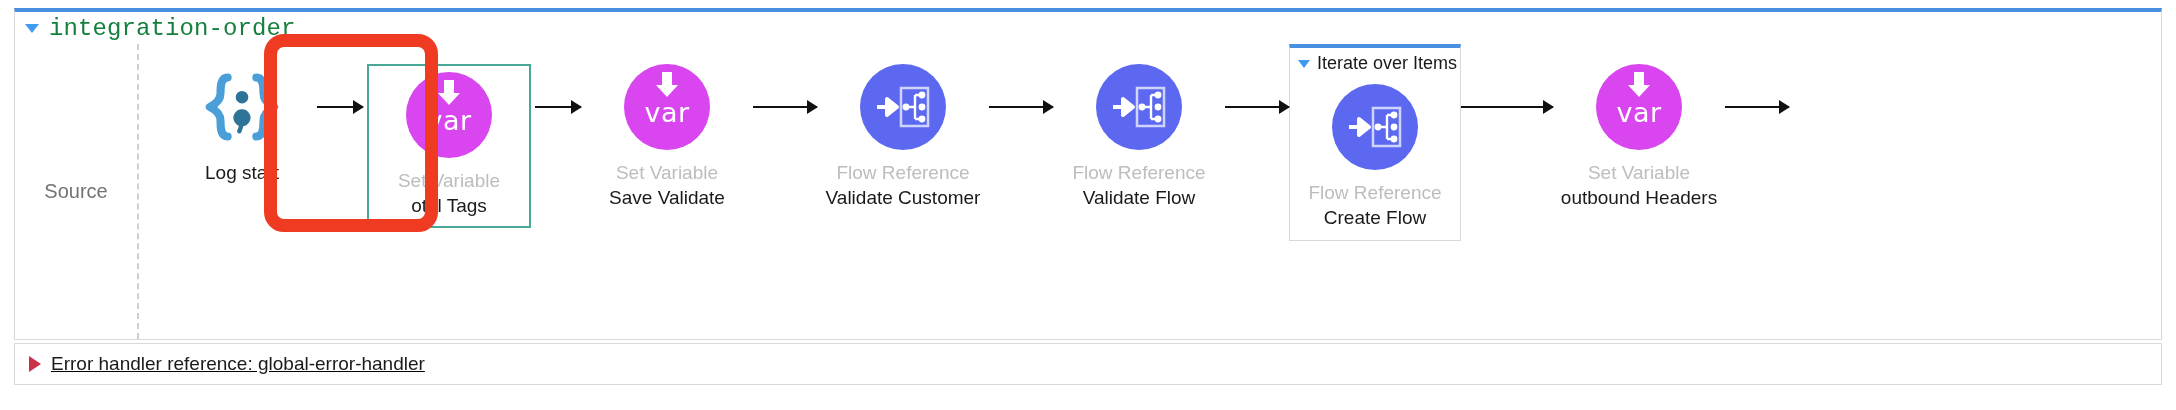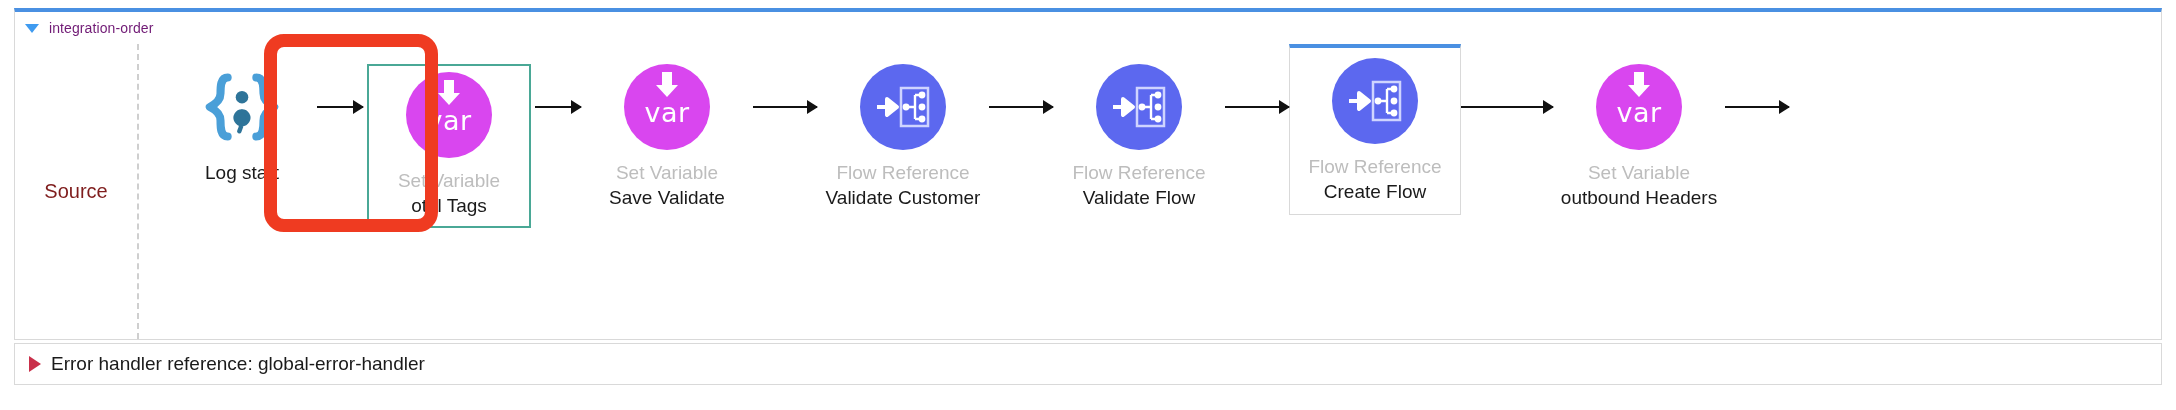--- a/index.html
+++ b/index.html
@@ -30,39 +30,40 @@
   }
   .tri-down{
     width:0;height:0;
     border-left:7px solid transparent;
     border-right:7px solid transparent;
     border-top:9px solid #3f9bf0;
     margin-right:10px;
     flex:none;
   }
   .flow-title{
-    font-size:14px;color:#701a75;letter-spacing:.1px;
+    font-size:24px;color:#15803d;letter-spacing:.1px;
     white-space:nowrap;
+    font-family:Liberation Mono, monospace;
   }
 
   
   .lane{
     position:absolute;
     left:0; top:32px; right:0; bottom:0;
     display:flex; align-items:flex-start;
   }
   .source-col{
     width:124px;flex:none;
     height:100%;
     display:flex;align-items:center;justify-content:center;
     border-right:2px dashed #cfcfcf;
     box-sizing:border-box;
   }
   .source-label{
-    font-size:20px;color:#7f1d1d;
+    font-size:20px;color:#737373;
   }
 
   .chain{
     flex:1;
     height:100%;
     display:flex;
     align-items:flex-start;
     padding-left:28px;
     box-sizing:border-box;
   }
@@ -196,20 +197,21 @@
   
   .error-strip{
     position:absolute;
     left:14px; top:343px;
     width:2148px; height:42px;
     border:1px solid #d9d9d9;
     box-sizing:border-box;
     background:#fff;
     display:flex;align-items:center;
     padding-left:14px;
+    text-decoration:underline;
   }
   .tri-right{
     width:0;height:0;
     border-top:8px solid transparent;
     border-bottom:8px solid transparent;
     border-left:12px solid #c9304a;
     margin-right:10px;flex:none;
   }
   .error-text{font-size:19px;color:#1a1a1a;white-space:nowrap;}
 
@@ -331,20 +333,24 @@
           <div class="lbl-type">Flow Reference</div>
           <div class="lbl-name">Validate Flow</div>
         </div>
       </div>
 
       <div class="conn">
           <div class="conn-line"></div>
         </div>
 
       <div class="scope">
+        <div class="scope-header">
+          <div class="tri-down"></div>
+          <div class="scope-title">Iterate over Items</div>
+        </div>
         <div class="node">
           <div class="node-icon">
             <div class="circle purple">
               <svg width="56" height="46" viewBox="0 0 56 46">
                 <path d="M2 23 h14 M12 15 l10 8 l-10 8 z" fill="#fff" stroke="#fff" stroke-width="4" stroke-linejoin="round"></path>
                 <rect x="26" y="4" width="27" height="38" fill="none" stroke="#cfd4ff" stroke-width="2.5"></rect>
                 <circle cx="31" cy="23" r="3.4" fill="#fff"></circle>
                 <circle cx="47" cy="11" r="3.4" fill="#fff"></circle>
                 <circle cx="47" cy="23" r="3.4" fill="#fff"></circle>
                 <circle cx="47" cy="35" r="3.4" fill="#fff"></circle>

